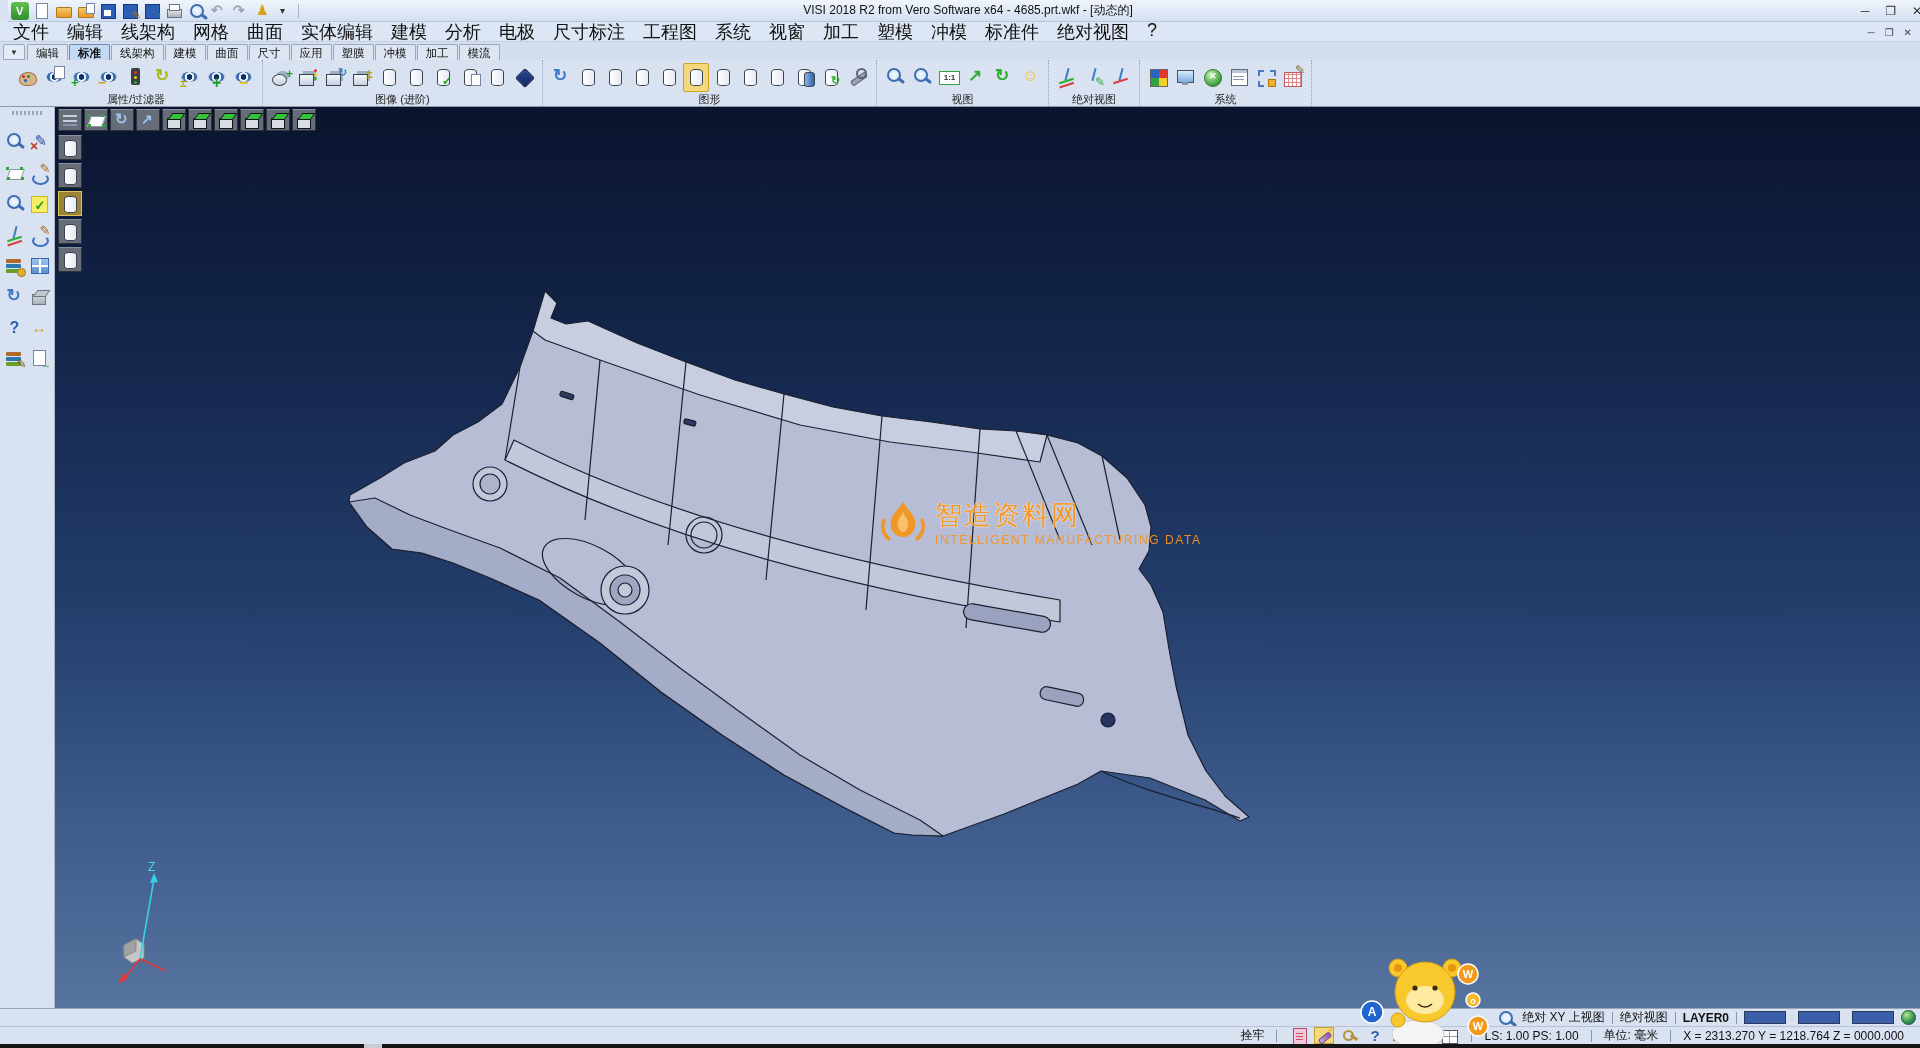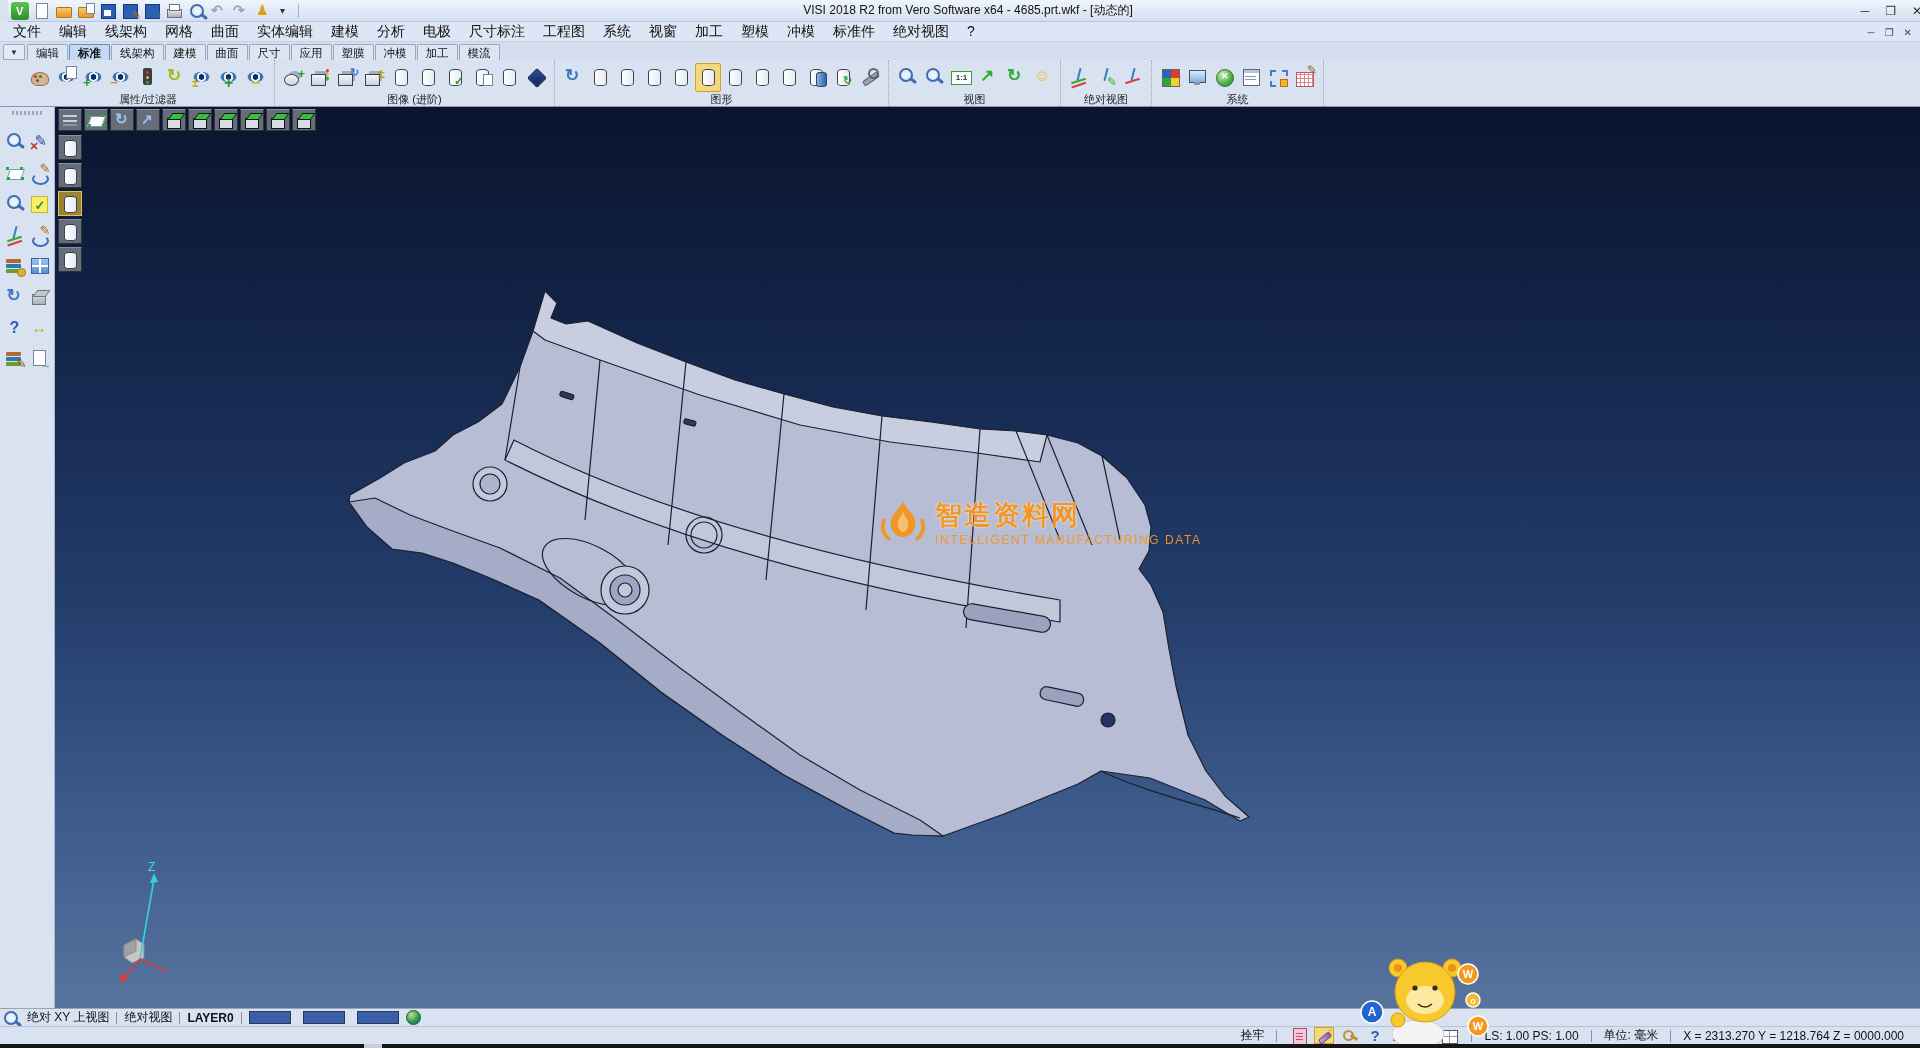--- a/index.html
+++ b/index.html
@@ -10,31 +10,31 @@
   .titlebar{position:absolute;left:8px;top:0;width:100%;height:22px;background:linear-gradient(#f0f5fc,#d3dff2);border-bottom:1px solid #b8c6da;display:flex;align-items:center}
   .qa{display:flex;align-items:center;gap:2px;padding-left:2px}
   .qbtn{width:20px;height:18px;display:flex;align-items:center;justify-content:center}
   .qa-sep{width:1px;height:14px;background:#a8b4c8;margin-left:4px}
   .title-text{position:absolute;left:50%;transform:translateX(-50%);font-size:12px;white-space:nowrap}
   .winctl{position:absolute;right:6px;top:0;height:22px;display:flex;align-items:center;gap:16px;font-size:12px;color:#333}
   .winctl span{cursor:default}
 
   
   .menubar{position:absolute;left:0;top:22px;width:100%;height:20px;background:#dde6f4;border-bottom:1px solid #c6d2e4;display:flex;align-items:center;padding-left:4px}
-  .menu-item{font-size:14px;padding:2px 9px;white-space:nowrap}
+  .menu-item{font-size:18px;padding:2px 9px;white-space:nowrap}
   .mdictl{position:absolute;right:8px;top:0;height:20px;display:flex;align-items:center;gap:10px;font-size:10px;color:#444}
 
   
   .tabbar{position:absolute;left:0;top:42px;width:100%;height:18px;background:#d4deee;display:flex;align-items:flex-end;padding-left:3px}
   .tab-drop{width:22px;height:16px;border:1px solid #9aa8c0;background:#e4ebf6;font-size:8px;color:#333;display:flex;align-items:center;justify-content:center;margin-right:2px;border-radius:2px 2px 0 0}
   .tab{font-size:11.5px;padding:1px 8px 0;height:16px;border:1px solid #9aa8c0;border-bottom:none;background:#dde5f2;margin-right:1px;border-radius:2px 2px 0 0;white-space:nowrap}
   .tab.active{background:#c4daf4;border-color:#6a8ab8;font-weight:bold}
 
   
-  .ribbon{position:absolute;left:0;top:60px;width:100%;height:47px;background:#d9e2f1;border-bottom:1px solid #8c98ac;display:flex;align-items:flex-end;padding-left:22px}
+  .ribbon{position:absolute;left:0;top:60px;width:100%;height:47px;background:#d9e2f1;border-bottom:1px solid #8c98ac;display:flex;align-items:flex-end;padding-left:10px}
   .rgroup{display:flex;flex-direction:column;border-right:1px dotted #98a4b8;padding:1px 5px 0}
   .rgroup .icons{display:flex;align-items:center;gap:1px;height:32px}
   .rlabel{text-align:center;font-size:11px;color:#222;height:13px;line-height:13px;white-space:nowrap}
   .tbtn{width:26px;height:29px;display:flex;align-items:center;justify-content:center;border-radius:2px;border:1px solid transparent}
   .tbtn.selected{background:#f6d87c;border-color:#caa32c}
 
   
   .sidebar{position:absolute;left:0;top:107px;width:55px;bottom:40px;background:#d9e2f1;border-right:1px solid #aab6ca}
   .handle-dots{margin:4px auto 0;width:30px;height:4px;background:repeating-linear-gradient(90deg,#9aa6ba 0 2px,transparent 2px 4px)}
   .side-icons{display:grid;grid-template-columns:25px 25px;justify-content:center;row-gap:6px;margin-top:14px}
@@ -45,27 +45,27 @@
   .vtoolbar{position:absolute;left:3px;top:2px;display:flex;gap:2px;z-index:5}
   .vbtn{width:24px;height:22px;background:#676d78;border:1px solid #2e333b;border-top-color:#8a909b;display:flex;align-items:center;justify-content:center}
   .ltoolbar{position:absolute;left:3px;top:28px;display:flex;flex-direction:column;gap:3px;z-index:5}
   .lbtn{width:24px;height:25px;background:#676d78;border:1px solid #2e333b;border-top-color:#8a909b;display:flex;align-items:center;justify-content:center}
   .lbtn.selected{background:#9a8434;border-color:#e2c25c}
   #model-svg{position:absolute;left:0;top:0;pointer-events:none}
   #triad-svg{position:absolute;left:55px;top:752px;pointer-events:none}
 
   .watermark{position:absolute;left:822px;top:390px;display:flex;align-items:center;gap:6px;opacity:.95;pointer-events:none}
   .wm-text{display:flex;flex-direction:column}
-  .wm-title{font-size:27px;font-weight:bold;color:#f5951e;letter-spacing:2px;text-shadow:0 0 1px #fff,0 0 2px #ffffffaa;white-space:nowrap}
+  .wm-title{font-size:27px;font-weight:normal;color:#f5951e;letter-spacing:2px;text-shadow:0 0 1px #fff,0 0 2px #ffffffaa;white-space:nowrap}
   .wm-sub{font-size:12px;color:#f5951e;letter-spacing:1.6px;white-space:nowrap}
 
   #mascot-svg{position:absolute;left:1348px;top:948px;z-index:60}
 
   
-  .status1{position:absolute;left:0;top:1008px;width:100%;height:18px;background:#d9e2f1;border-top:1px solid #98a4b8;display:flex;align-items:center;gap:7px;font-size:12px;padding-right:4px;z-index:10}
+  .status1{position:absolute;left:0;top:1008px;width:100%;height:18px;background:#d9e2f1;border-top:1px solid #98a4b8;display:flex;align-items:center;justify-content:flex-end;gap:7px;font-size:12px;padding-right:4px;z-index:10}
   .status2{position:absolute;left:0;top:1026px;width:100%;height:18px;background:#d9e2f1;border-top:1px solid #b8c2d4;display:flex;align-items:center;justify-content:flex-end;gap:12px;font-size:12px;padding-right:16px;z-index:10}
   .sep{width:1px;height:12px;background:#8a94a8}
   .swatch{width:42px;height:13px;border:1px solid #2a3a5e}
   .sbtn{width:20px;height:17px;display:flex;align-items:center;justify-content:center;border:1px solid transparent}
   .sbtn.selected{background:#f6d87c;border-color:#caa32c}
   .layer-name{font-weight:bold}
   .taskbar{position:absolute;left:0;top:1044px;width:100%;height:4px;background:#161616;z-index:20}
   .task-sliver{position:absolute;left:364px;top:0;width:18px;height:4px;background:#c8ccd4}
 
   

